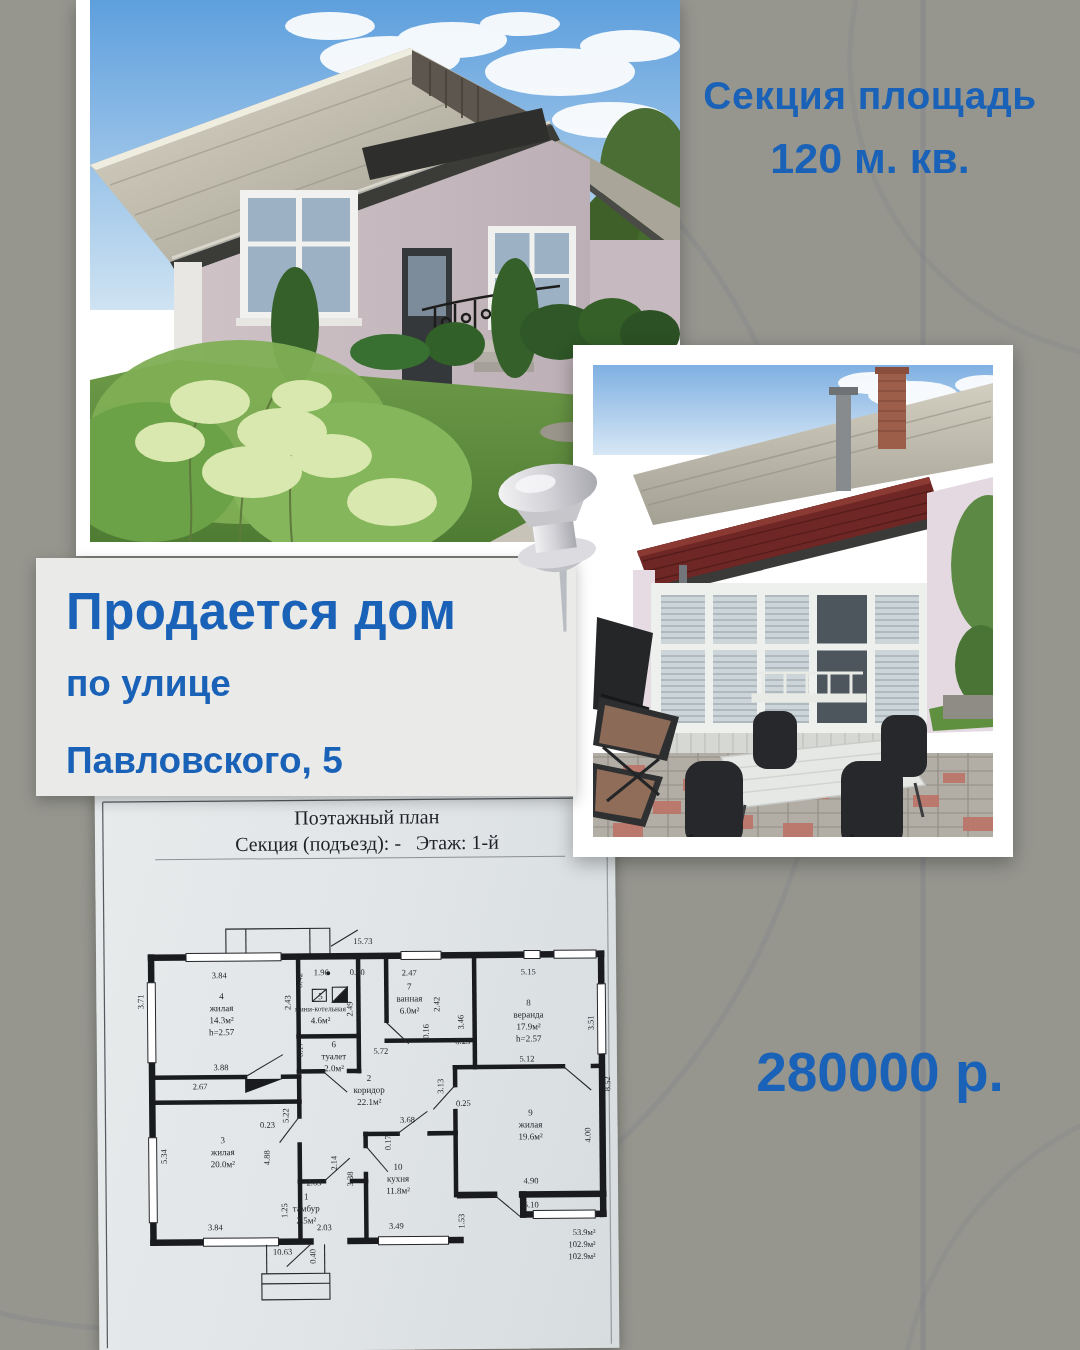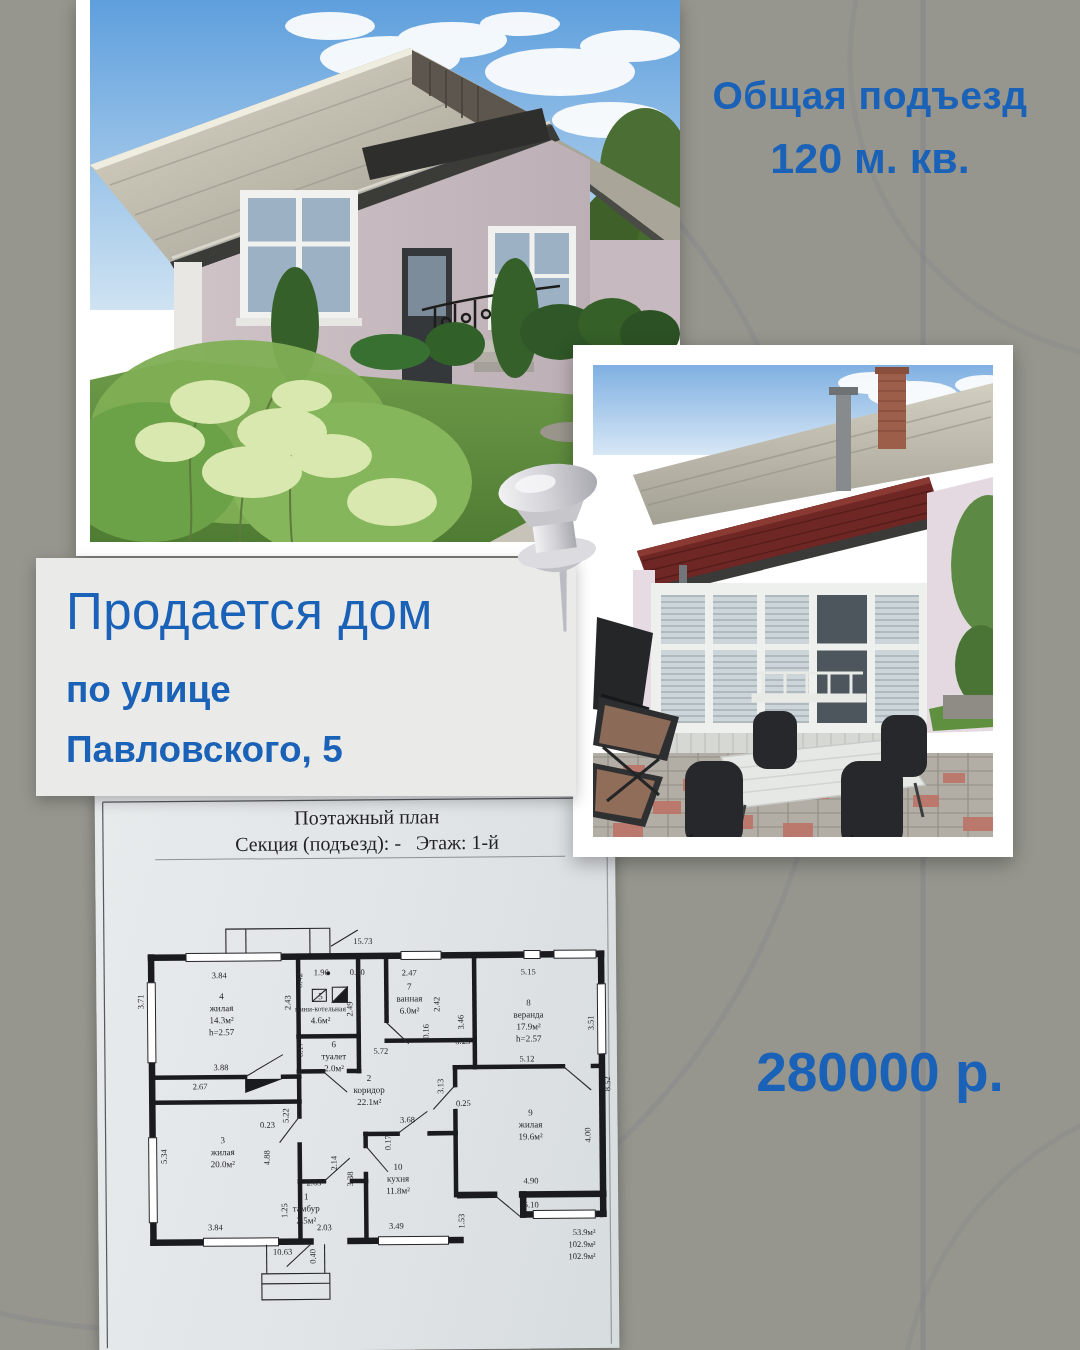--- a/index.html
+++ b/index.html
@@ -16,23 +16,23 @@
   #photo2-frame{left:573px;top:345px;width:440px;height:512px;padding:20px;z-index:3;
                 box-shadow:0 6px 18px rgba(0,0,0,.30);}
   
   #area-badge{left:660px;top:74px;width:420px;text-align:center;color:var(--accent);
               font-weight:bold;z-index:1;}
   #area-badge .l1{font-size:39px;letter-spacing:.5px;}
   #area-badge .l2{font-size:43px;margin-top:16px;}
   
   #title-box{left:36px;top:558px;width:540px;height:238px;background:#eaeae8;z-index:4;
              box-sizing:border-box;padding:24px 10px 0 30px;box-shadow:0 5px 14px rgba(0,0,0,.25);}
-  #title-box .t1{font-size:51px;font-weight:normal;color:var(--accent);letter-spacing:.5px;}
-  #title-box .t2{font-size:37px;font-weight:bold;color:var(--accent);margin-top:28px;}
-  #title-box .t3{font-size:37px;font-weight:bold;color:var(--accent);margin-top:18px;}
+  #title-box .t1{font-size:51px;font-weight:bold;color:var(--accent);letter-spacing:.5px;}
+  #title-box .t2{font-size:37px;font-weight:bold;color:var(--accent);margin-top:22px;}
+  #title-box .t3{font-size:37px;font-weight:bold;color:var(--accent);margin-top:35px;}
   
   #pushpin{left:477px;top:448px;width:155px;height:190px;z-index:6;}
   
   #price-block{left:690px;top:1006px;width:380px;text-align:center;color:var(--accent);
                font-weight:bold;z-index:1;}
   #price-block .pl{font-size:62px;}
   #price-block .pv{font-size:55px;margin-top:34px;}
   
   #plan-paper{left:97px;top:786px;width:520px;height:564px;z-index:2;
               background:linear-gradient(105deg,#e8ebec 0%,#e0e4e6 55%,#d7dcdf 100%);
@@ -186,21 +186,21 @@
             <ellipse cx="242" cy="456" rx="40" ry="22"></ellipse>
           <ellipse cx="162" cy="472" rx="50" ry="26"></ellipse>
             <ellipse cx="302" cy="502" rx="45" ry="24"></ellipse>
           <ellipse cx="212" cy="396" rx="30" ry="16"></ellipse>
         </g>
       </g>
     </svg>
   </div>
 
   <div id="area-badge" class="abs">
-    <div class="l1">Общая подъезд</div>
+    <div class="l1">Секция площадь</div>
     <div class="l2">120 м. кв.</div>
   </div>
 
   <div id="photo2-frame" class="abs photo-frame">
     <svg width="400" height="472" viewBox="0 0 400 472">
       <defs>
         <linearGradient id="sky2" x1="0" y1="0" x2="0" y2="1">
           <stop offset="0" stop-color="#7fb0e2"></stop>
             <stop offset="1" stop-color="#d7e7f5"></stop>
         </linearGradient>

